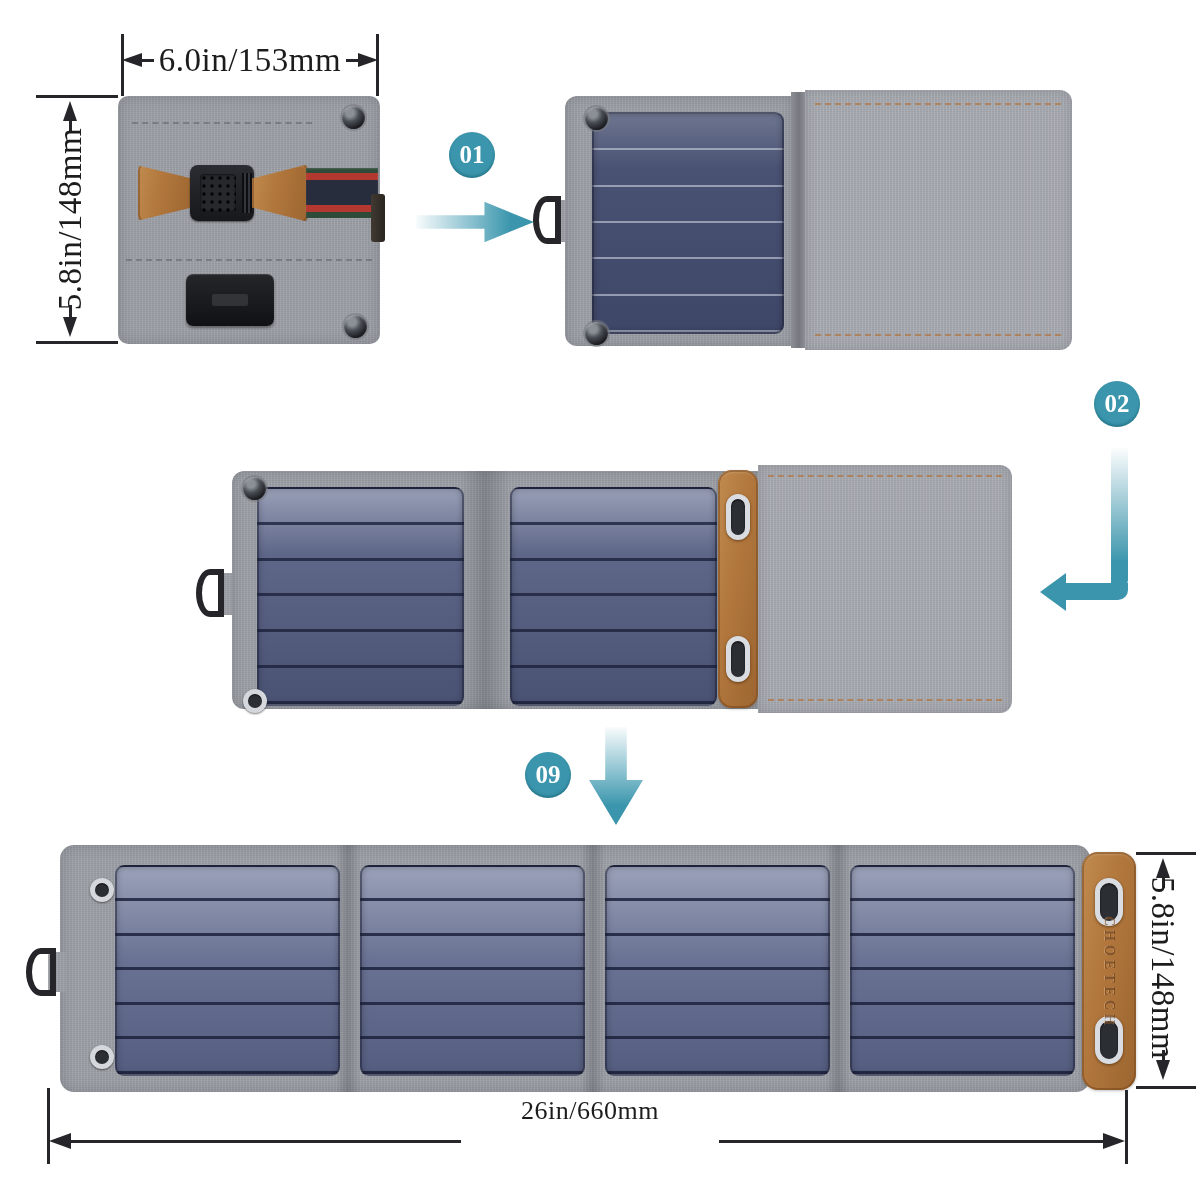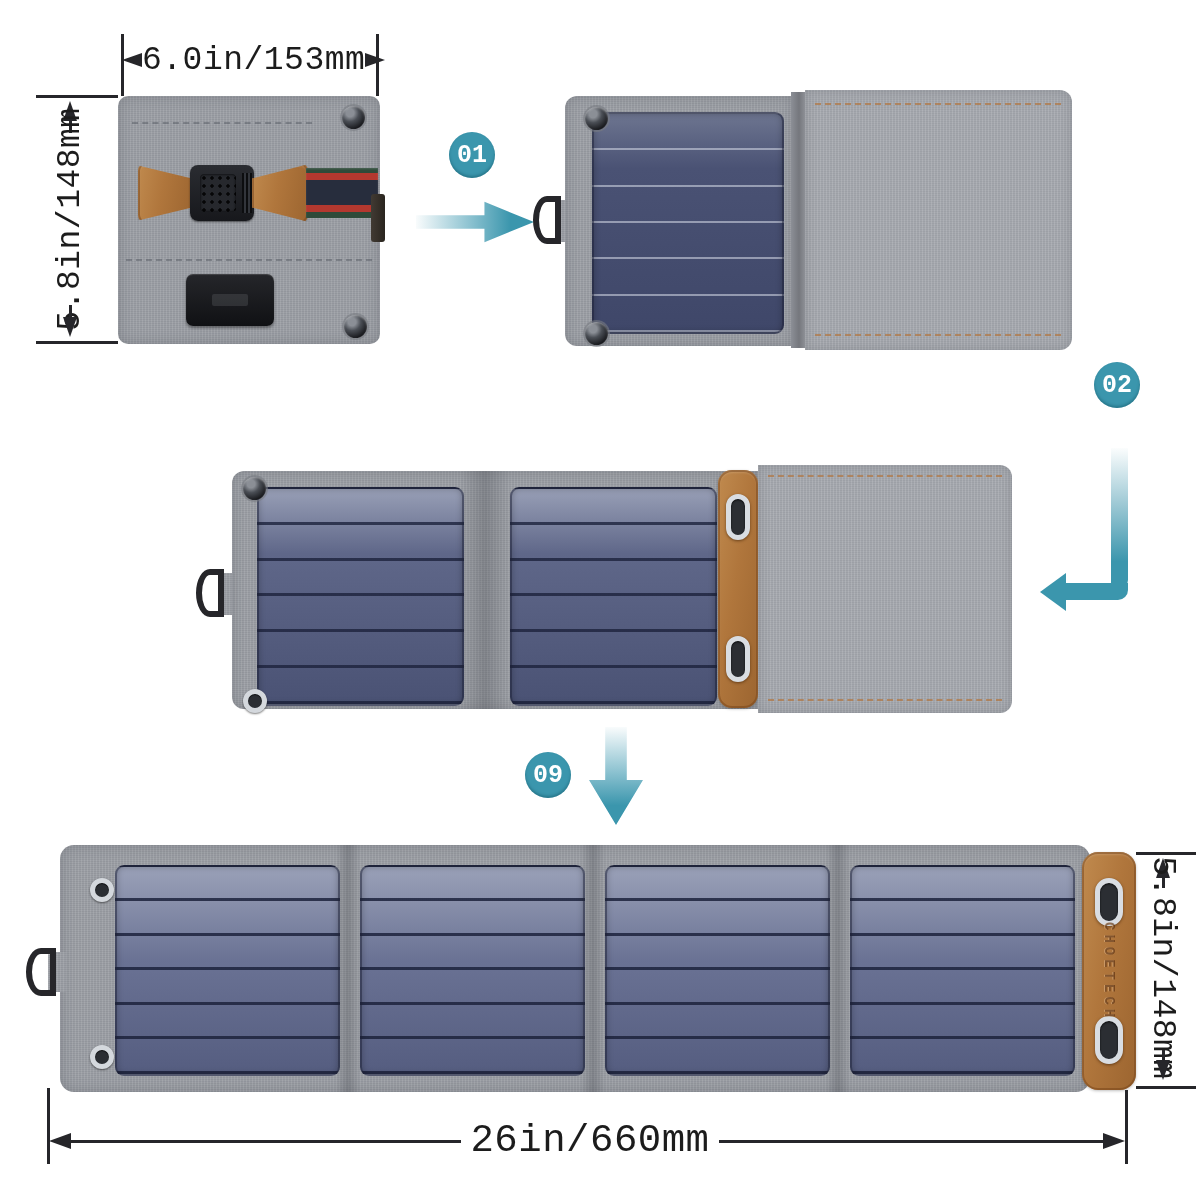--- a/index.html
+++ b/index.html
@@ -4,21 +4,21 @@
 <style>
   :root{
     --accent-teal:#3b96ad;
     --fabric-gray:#9b9ea4;
     --dim-text:#1c1c1c;
     --leather-tan:#b0763c;
   }
   html,body{margin:0;padding:0;background:#fff;}
   .stage{
     position:relative;width:1200px;height:1200px;background:#ffffff;
-    font-family:Liberation Mono, monospace;overflow:hidden;
+    font-family:Liberation Serif, serif;overflow:hidden;
   }
   .abs{position:absolute;}
   
   .fabric{
     background-color:var(--fabric-gray);
     background-image:
       repeating-linear-gradient(90deg, rgba(255,255,255,.10) 0 1px, rgba(0,0,0,0) 1px 3px),
       repeating-linear-gradient(0deg, rgba(70,74,82,.10) 0 1px, rgba(0,0,0,0) 1px 2px);
   }
   .fabric-light{
@@ -172,21 +172,21 @@
 
     <div class="abs" style="left:226px;top:2px;width:16px;height:256px;background:linear-gradient(90deg,#8c8f96,#75777d 50%,#95989e);"></div>
 
     <div class="abs fabric-light" style="left:240px;top:0;width:267px;height:260px;border-radius:0 12px 12px 0;box-shadow:inset 0 0 12px rgba(60,63,70,.2);">
       <div class="abs stitch stitch--orange" style="left:10px;top:13px;width:246px;"></div>
       <div class="abs stitch stitch--orange" style="left:10px;top:244px;width:246px;"></div>
 
     </div>
   </div>
 
-  <div class="abs badge" style="left:1094px;top:362px;">02</div>
+  <div class="abs badge" style="left:1094px;top:381px;">02</div>
   <div class="abs" style="left:1040px;top:448px;width:88px;height:152px;">
     <div class="abs" style="right:0;top:0;width:17px;height:142px;background:linear-gradient(180deg,rgba(130,185,200,.03) 0%,#9cc8d4 40%,#3b96ad 80%);border-bottom-right-radius:10px;"></div>
     <div class="abs" style="left:20px;right:0;bottom:0;height:17px;background:#3b96ad;border-bottom-right-radius:10px;"></div>
     <div class="abs arr" style="left:0;bottom:-11px;border-width:19px 26px 19px 0;border-color:transparent #3b96ad transparent transparent;"></div>
   </div>
 
   <div class="abs" style="left:232px;top:465px;width:780px;height:248px;">
 
     <div class="abs fabric" style="left:-12px;top:108px;width:20px;height:42px;"></div>
     <div class="abs dring" style="left:-36px;top:104px;width:28px;height:48px;"></div>
@@ -241,17 +241,17 @@
   <div class="abs arr" style="left:1156px;top:858px;border-width:0 7px 20px 7px;border-color:transparent transparent #26262a transparent;"></div>
   <div class="abs dimline" style="left:1162px;top:878px;width:3px;height:10px;"></div>
   <div class="abs dimlabel" style="left:1043px;top:948px;width:240px;height:40px;transform:rotate(90deg);">5.8in/148mm</div>
   <div class="abs dimline" style="left:1162px;top:1050px;width:3px;height:10px;"></div>
   <div class="abs arr" style="left:1156px;top:1060px;border-width:20px 7px 0 7px;border-color:#26262a transparent transparent transparent;"></div>
 
   <div class="abs tick" style="left:47px;top:1088px;width:2.5px;height:76px;"></div>
   <div class="abs tick" style="left:1125px;top:1090px;width:2.5px;height:74px;"></div>
   <div class="abs arr" style="left:49px;top:1133px;border-width:8px 22px 8px 0;border-color:transparent #26262a transparent transparent;"></div>
   <div class="abs dimline" style="left:71px;top:1140px;width:390px;height:2.5px;"></div>
-  <div class="abs dimlabel" style="left:461px;top:1118px;width:258px;height:46px;font-size:39px;">26in/660mm</div>
+  <div class="abs dimlabel" style="left:461px;top:1088px;width:258px;height:46px;font-size:26px;">26in/660mm</div>
   <div class="abs dimline" style="left:719px;top:1140px;width:384px;height:2.5px;"></div>
   <div class="abs arr" style="left:1103px;top:1133px;border-width:8px 0 8px 22px;border-color:transparent transparent transparent #26262a;"></div>
 
 </div>
 
 </body></html>

